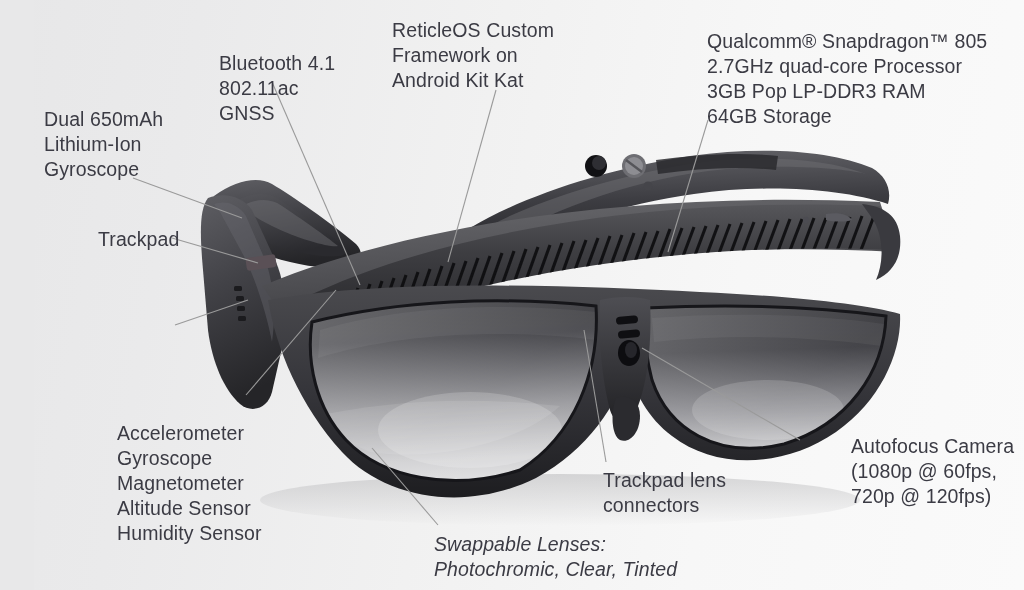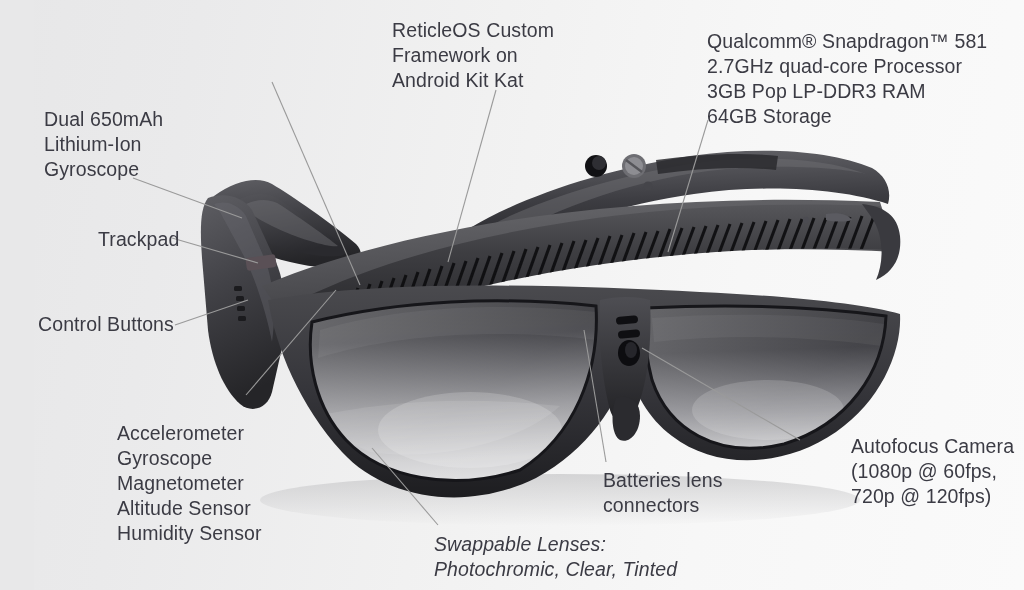--- a/index.html
+++ b/index.html
@@ -283,41 +283,43 @@
       <line x1="606" y1="462" x2="584" y2="330"></line>
       <line x1="800" y1="440" x2="642" y2="348"></line>
       <line x1="438" y1="525" x2="372" y2="448"></line>
     </g>
   </svg>
 
   <div class="callout c-reticle">ReticleOS Custom
 Framework on
 Android Kit Kat</div>
 
-  <div class="callout c-qualcomm">Qualcomm® Snapdragon™ 581
+  <div class="callout c-qualcomm">Qualcomm® Snapdragon™ 805
 2.7GHz quad-core Processor
 3GB Pop LP-DDR3 RAM
 64GB Storage</div>
 
+  <div class="callout c-bt">Bluetooth 4.1
+802.11ac
+GNSS</div>
 
   <div class="callout c-batt">Dual 650mAh
 Lithium-Ion
 Gyroscope</div>
 
   <div class="callout c-track">Trackpad</div>
 
-  <div class="callout c-ctrl">Control Buttons</div>
 
   <div class="callout c-sensors">Accelerometer
 Gyroscope
 Magnetometer
 Altitude Sensor
 Humidity Sensor</div>
 
-  <div class="callout c-magnetic">Batteries lens
+  <div class="callout c-magnetic">Trackpad lens
 connectors</div>
 
   <div class="callout c-camera">Autofocus Camera
 (1080p @ 60fps,
 720p @ 120fps)</div>
 
   <div class="callout c-swap">Swappable Lenses:
 Photochromic, Clear, Tinted</div>
 
 </div>

